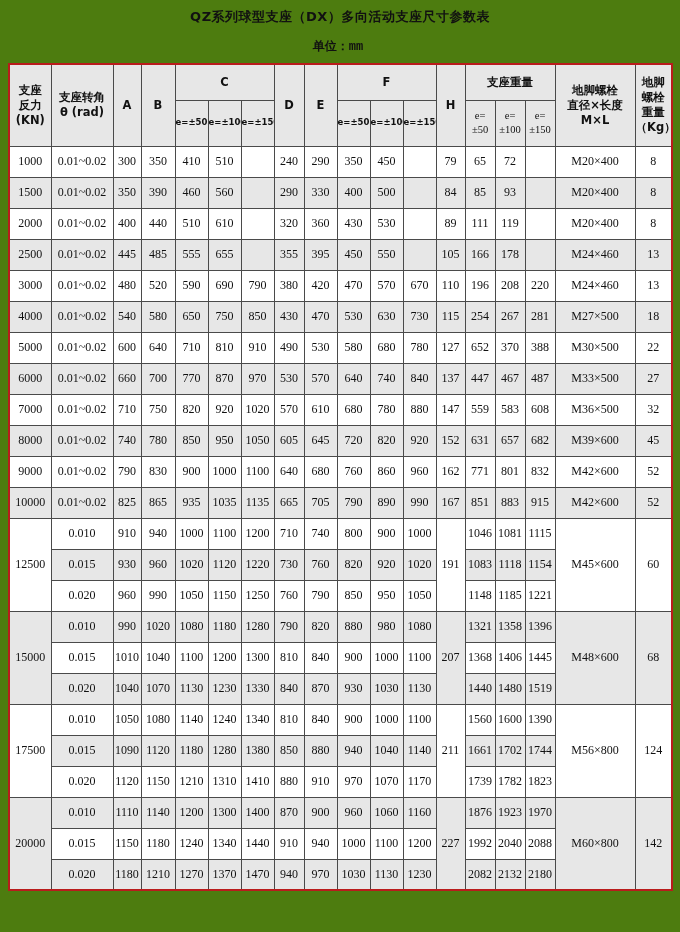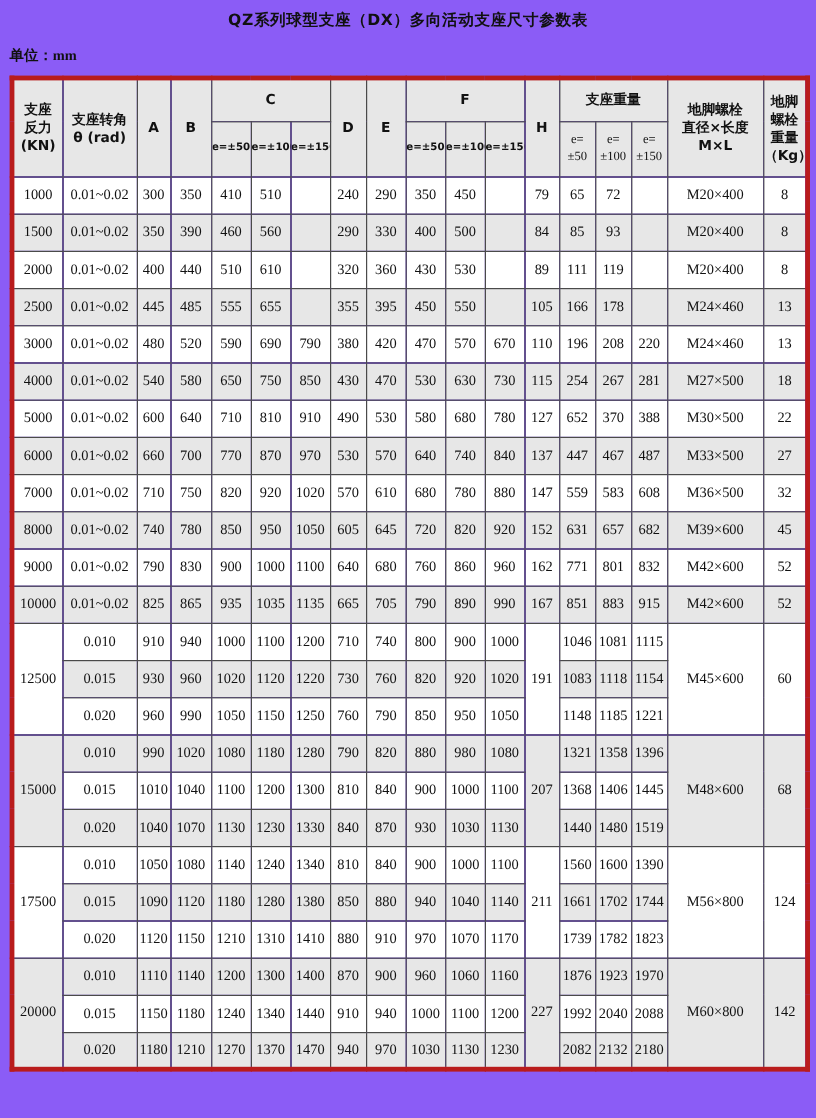--- a/index.html
+++ b/index.html
@@ -6,44 +6,44 @@
     margin: 0;
     padding: 0;
     background: #ffffff;
     width: 680px;
   }
   .page {
     width: 680px;
     height: 932px;
     box-sizing: border-box;
     padding: 6px 8px 16px 8px;
-    background: #8b5cf6;
+    background: #4d7c0f;
     font-family: "Liberation Serif", serif;
     color: #111;
   }
   .title {
     text-align: center;
     font-family: "DejaVu Sans", "Liberation Sans", sans-serif;
     font-weight: bold;
     font-size: 13px;
     padding-top: 2px;
     letter-spacing: 0.5px;
   }
   .unit {
-    text-align: left;
-    font-family: Liberation Serif, serif;
+    text-align: center;
+    font-family: Liberation Mono, monospace;
     font-weight: bold;
     font-size: 12px;
     margin: 12px 4px 8px 0;
   }
   table.spec {
     border-collapse: collapse;
     table-layout: fixed;
     width: 664px;
-    border: 4px solid #b91c1c;
+    border: 2px solid #b91c1c;
   }
   .spec th, .spec td {
     border: 1px solid #4a4a4a;
     text-align: center;
     vertical-align: middle;
     padding: 0;
     overflow: hidden;
   }
   .spec thead th {
     background: #e7e7e7;

